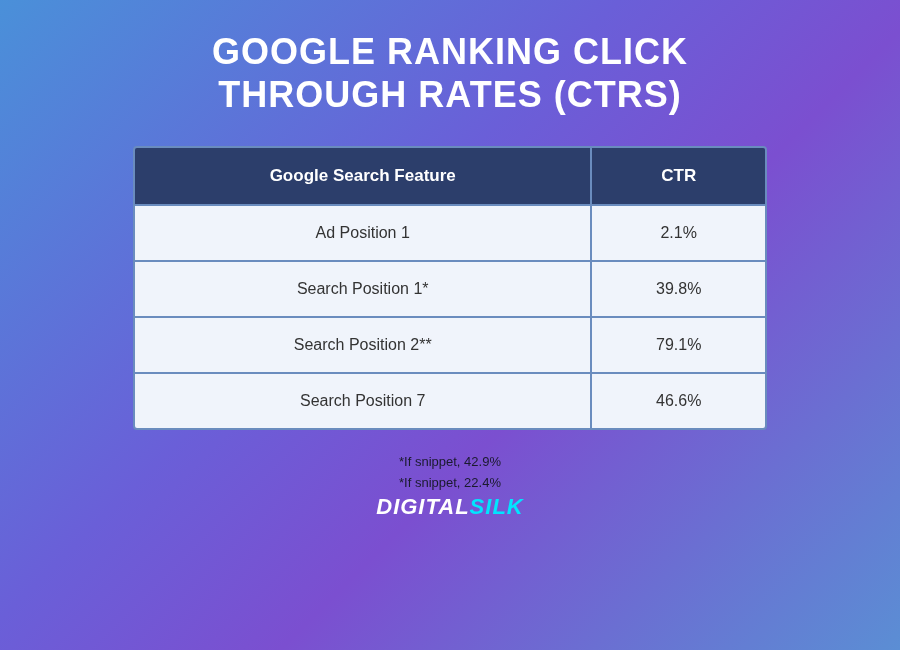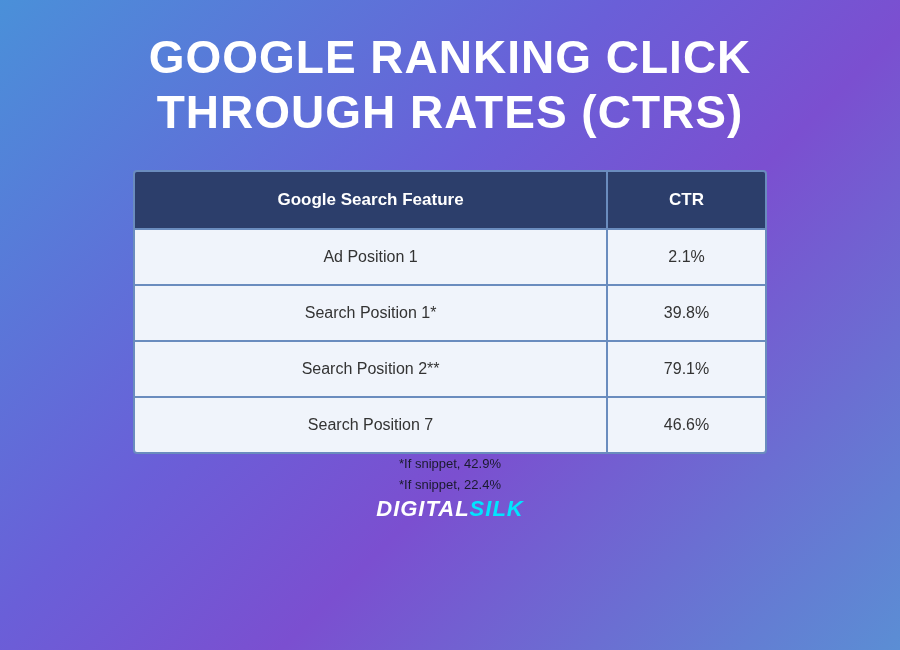--- a/index.html
+++ b/index.html
@@ -16,21 +16,21 @@
       background: linear-gradient(135deg, #4a90d9 0%, #6a5fd8 40%, #7b4fd0 60%, #5b8ed4 100%);
       display: flex;
       flex-direction: column;
       align-items: center;
       justify-content: flex-start;
       padding: 30px 20px 20px;
     }
 
     .title {
       color: white;
-      font-size: 46px;
+      font-size: 36px;
       font-weight: 900;
       text-align: center;
       line-height: 1.2;
       letter-spacing: 1px;
       margin-bottom: 30px;
       text-transform: uppercase;
     }
 
     .table-container {
       width: 634px;
@@ -61,30 +61,30 @@
     }
 
     tbody tr {
       background-color: #f0f4fb;
       border-top: 2px solid #6a8cbe;
     }
 
     tbody td {
       color: #333;
       font-size: 16px;
-      padding: 18px 12px;
+      padding: 18px 20px;
       text-align: center;
     }
 
     tbody td:first-child {
       border-right: 2px solid #6a8cbe;
     }
 
     .footnotes {
-      margin-top: 0;
+      margin-top: 22px;
       text-align: right;
       color: #1a1a2e;
       font-size: 13px;
       line-height: 1.6;
     }
 
     .footnotes p {
       color: #1a1a2e;
     }
 

